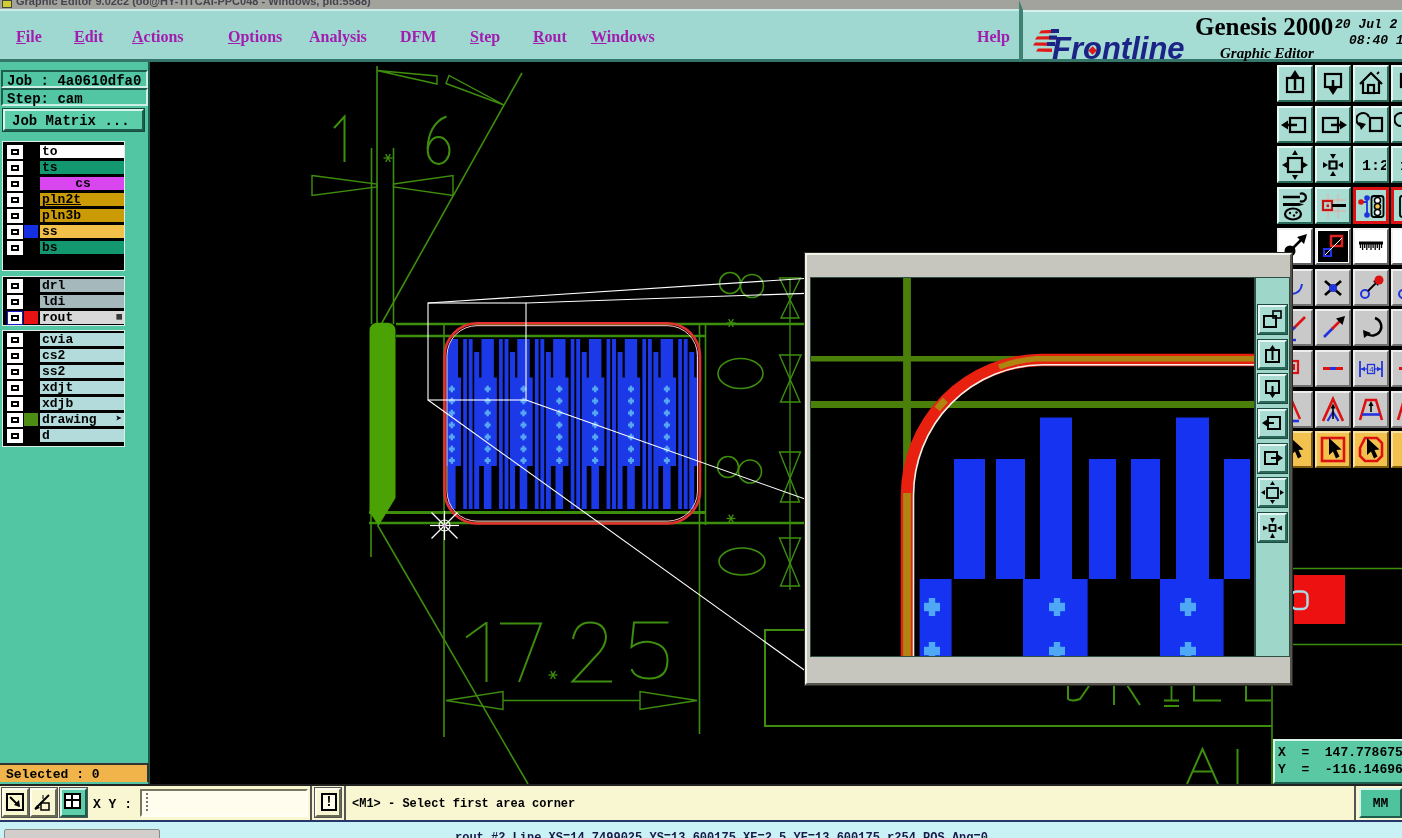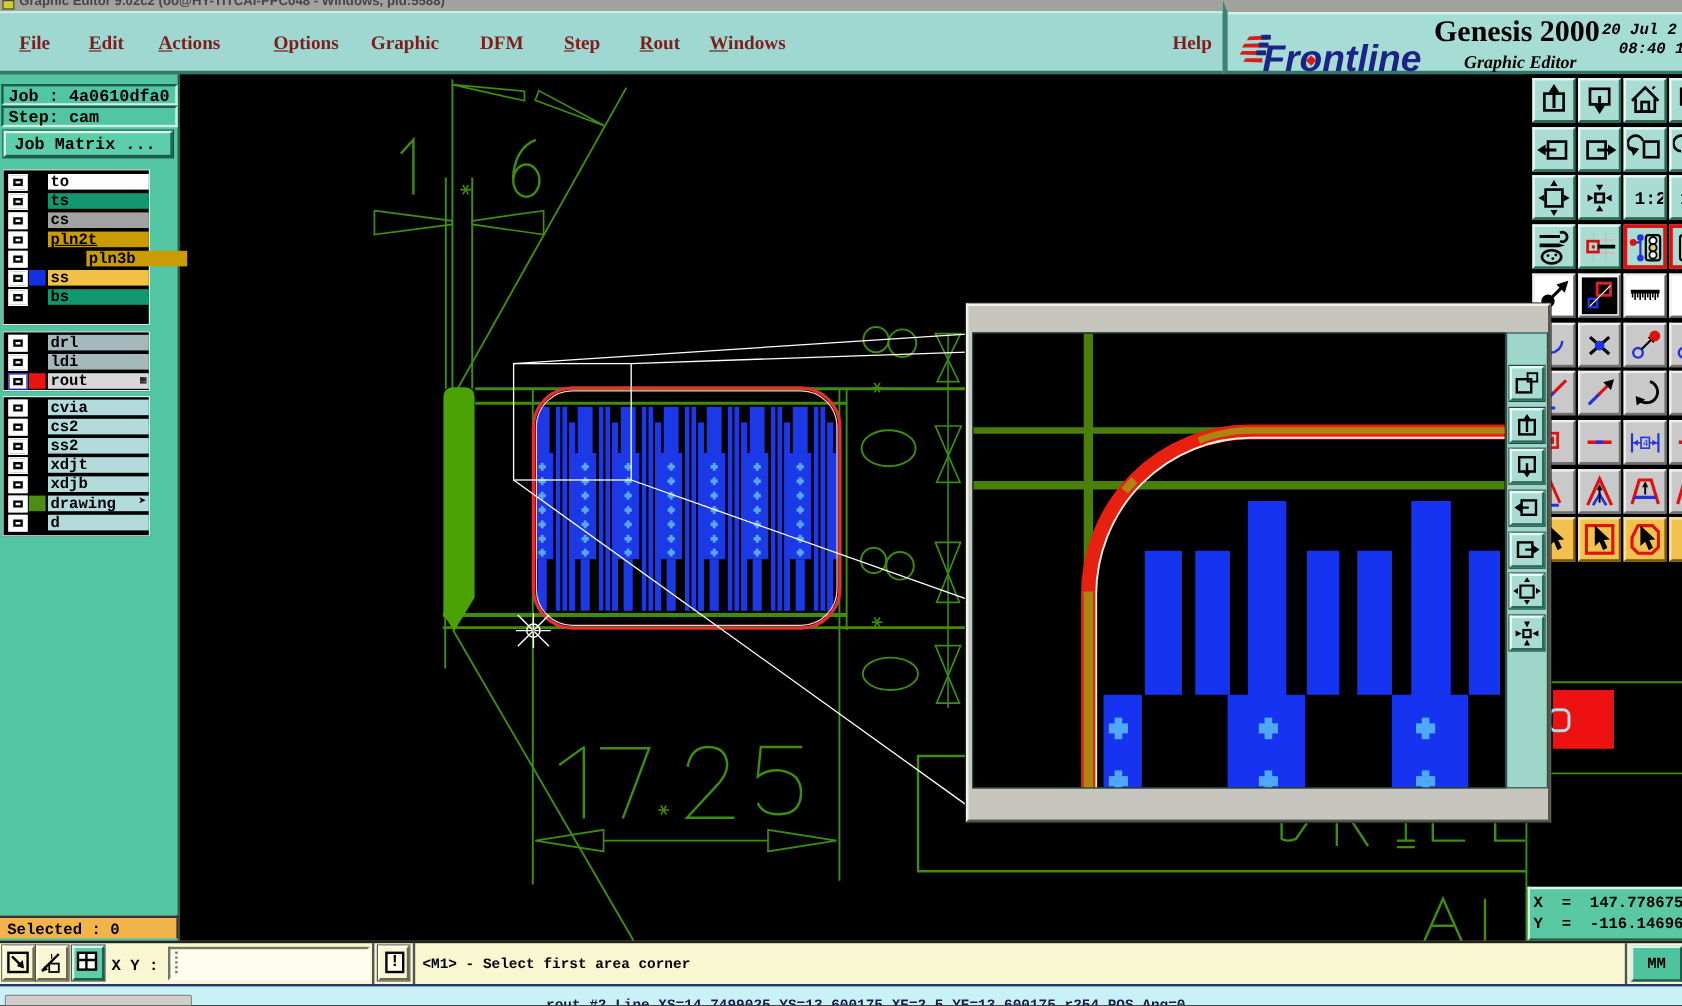--- a/index.html
+++ b/index.html
@@ -4,21 +4,21 @@
 <style>
 * { margin:0; padding:0; box-sizing:border-box; }
 html,body { width:1402px; height:838px; overflow:hidden; background:#000; }
 body { position:relative; font-family:"Liberation Mono", monospace; }
 #titlebar { position:absolute; left:0; top:0; width:1402px; height:9px; background:#a3a39d; overflow:hidden; }
 #titlebar .ttext { position:absolute; left:16px; top:-5px; font:bold 11px "Liberation Sans",sans-serif; color:#45454f; white-space:nowrap; }
 #titleicon { position:absolute; left:2px; top:0px; width:10px; height:8px; background:#cfcf30; border:1px solid #444; }
 #minbtn { position:absolute; left:1384px; top:0px; width:15px; height:8px; background:#e8e6e2; border:1px solid #666; }
 #minbtn:after { content:""; position:absolute; left:3px; top:2px; width:8px; height:3px; background:#111; }
 #menubar { position:absolute; left:0; top:9px; width:1019px; height:53px; background:#9fd8d0; border-top:2px solid #c9ece6; border-bottom:3px solid #35766b; }
-.mitem { position:absolute; top:17px; font:bold 16px "Liberation Serif", serif; color:#7f1d1d; }
+.mitem { position:absolute; top:17px; font:bold 16px "Liberation Serif", serif; color:#a21caf; }
 .mitem span { text-decoration:underline; }
 #logopanel { position:absolute; left:1019px; top:0px; width:383px; height:62px; background:#a5dcd4; border-left:4px solid #3d8273; border-top:10px solid #a3a39d; border-bottom:3px solid #35766b; box-shadow:inset 0 2px 0 #d5f2ec; }
 #sidebar { position:absolute; left:0; top:62px; width:150px; height:722px; background:#52c5a2; border-right:2px solid #1e5c4c; }
 #canvas { position:absolute; left:150px; top:62px; width:1252px; height:722px; background:#000; }
 #statusbar { position:absolute; left:0; top:784px; width:1402px; height:36px; background:#f9f7d2; border-top:2px solid #222; }
 #bottomstrip { position:absolute; left:0; top:820px; width:1402px; height:18px; background:#c9f2f6; border-top:2px solid #26386a; overflow:hidden; }
 #toolbar { position:absolute; left:1271px; top:62px; width:131px; height:413px; background:#000; }
 #xybox { position:absolute; left:1273px; top:739px; width:129px; height:45px; background:#5bc8a4; border-top:2px solid #d9f6ea; border-left:2px solid #d9f6ea; border-bottom:2px solid #1e5c4c; font:bold 13px "Liberation Mono",monospace; color:#000; overflow:hidden; }
 .tbtn { position:absolute; width:36px; height:37px; border:2px solid; }
 .tteal { background:#a9dcd2; border-color:#e6f8f4 #2a6858 #2a6858 #e6f8f4; box-shadow:0 0 0 2px #000; }
@@ -51,21 +51,21 @@
 <div id="titlebar">
   <div id="titleicon"></div>
   <div class="ttext">Graphic Editor 9.02c2 (oo@HY-TITCAI-PPC048 - Windows, pid:5588)</div>
   <div id="minbtn"></div>
 </div>
 <div id="menubar">
   <div class="mitem" style="left:16px"><span>F</span>ile</div>
   <div class="mitem" style="left:74px"><span>E</span>dit</div>
   <div class="mitem" style="left:132px"><span>A</span>ctions</div>
   <div class="mitem" style="left:228px"><span>O</span>ptions</div>
-  <div class="mitem" style="left:309px">Graphic</div>
+  <div class="mitem" style="left:309px">Analysis</div>
   <div class="mitem" style="left:400px">DFM</div>
   <div class="mitem" style="left:470px"><span>S</span>tep</div>
   <div class="mitem" style="left:533px"><span>R</span>out</div>
   <div class="mitem" style="left:591px"><span>W</span>indows</div>
   <div class="mitem" style="left:977px">Help</div>
 </div>
 <div id="logopanel">
   <svg width="175" height="46" style="position:absolute;left:8px;top:13px;" viewBox="0 0 175 46">
     <g fill="#e11818">
       <polygon points="10,7.5 26,6.5 26,10 8,10.5"></polygon>
@@ -513,31 +513,31 @@
         <div class="lname" style="background:#fdfdfd;">to</div>
       </div>
     <div class="lrow" style="top:19px;">
         <div class="cb"></div>
         <div class="csq"></div>
         <div class="lname" style="background:#13976e;">ts</div>
       </div>
     <div class="lrow" style="top:35px;">
         <div class="cb"></div>
         <div class="csq"></div>
-        <div class="lname" style="background:#a3a3a3;">cs</div>
+        <div class="lname" style="background:#d946ef;text-align:center;">cs</div>
       </div>
     <div class="lrow" style="top:51px;">
         <div class="cb"></div>
         <div class="csq"></div>
         <div class="lname" style="background:#cb9b05;text-decoration:underline;">pln2t</div>
       </div>
     <div class="lrow" style="top:67px;">
         <div class="cb"></div>
         <div class="csq"></div>
-        <div class="lname" style="background:#cb9b05;margin-left:32px;">pln3b</div>
+        <div class="lname" style="background:#cb9b05;">pln3b</div>
       </div>
     <div class="lrow" style="top:83px;">
         <div class="cb"></div>
         <div class="csq" style="background:#1430e0;"></div>
         <div class="lname" style="background:#f2bf49;">ss</div>
       </div>
     <div class="lrow" style="top:99px;">
         <div class="cb"></div>
         <div class="csq"></div>
         <div class="lname" style="background:#13976e;">bs</div>

